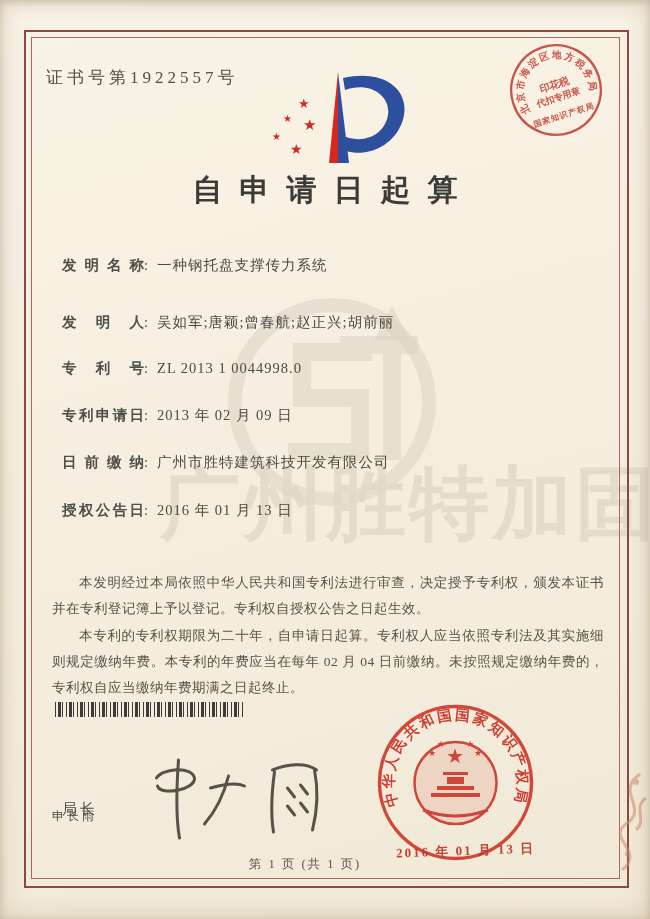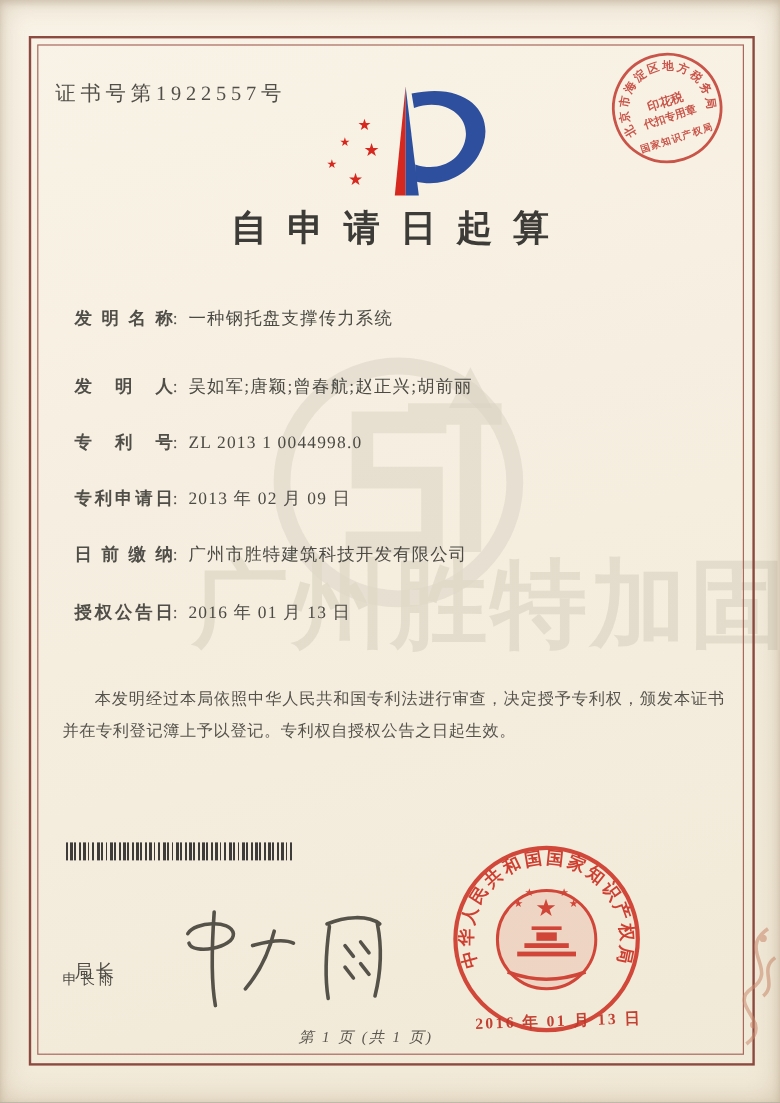--- a/index.html
+++ b/index.html
@@ -30,21 +30,21 @@
   .barcode{position:absolute;left:55px;top:702px;width:190px;height:15px;z-index:3;opacity:.85;
     background:repeating-linear-gradient(90deg,#1d1d1d 0 1.5px,transparent 1.5px 3.5px,
       #1d1d1d 3.5px 6px,transparent 6px 7px,#1d1d1d 7px 8.5px,transparent 8.5px 11px);}
   .sign-title{position:absolute;left:62px;top:800px;z-index:3;font-size:15px;letter-spacing:3px;color:#4c4a44;}
   .sign-name{position:absolute;left:52px;top:808px;z-index:3;font-size:12px;letter-spacing:3px;color:#4c4a44;}
   .signature{position:absolute;left:138px;top:748px;z-index:4;}
   .seal{position:absolute;left:373px;top:700px;z-index:4;}
   .seal-date{position:absolute;left:396px;top:842px;z-index:5;font-size:13px;
     letter-spacing:2px;color:#c0392a;transform:rotate(-2deg);opacity:.95;font-weight:600;}
   .footer{position:absolute;left:0;top:856px;width:610px;text-align:center;z-index:3;
-    font-size:12.5px;letter-spacing:2px;color:#5a564e;font-style:italic;}
+    font-size:12.5px;letter-spacing:2px;color:#5a564e;}
   .tax-stamp{position:absolute;left:508px;top:42px;z-index:4;transform:rotate(-18deg);opacity:.85;}
   .watermark{position:absolute;left:0;top:0;z-index:1;}
   .ornament{position:absolute;left:606px;top:768px;z-index:2;opacity:.55;}
 </style>
 </head>
 <body>
 
 <div class="page">
 
   <svg class="watermark" width="650" height="919" viewBox="0 0 650 919">
@@ -92,20 +92,21 @@
   </div>
   <div class="field" style="top:453px">
     <span class="flabel">日前缴纳</span><span class="fcolon">:</span><span class="fvalue">广州市胜特建筑科技开发有限公司</span>
   </div>
   <div class="field" style="top:501px">
     <span class="flabel">授权公告日</span><span class="fcolon">:</span><span class="fvalue">2016 年 01 月 13 日</span>
   </div>
 
   <div class="paras">
     <p>本发明经过本局依照中华人民共和国专利法进行审查，决定授予专利权，颁发本证书并在专利登记簿上予以登记。专利权自授权公告之日起生效。</p>
+    <p>本专利的专利权期限为二十年，自申请日起算。专利权人应当依照专利法及其实施细则规定缴纳年费。本专利的年费应当在每年 02 月 04 日前缴纳。未按照规定缴纳年费的，专利权自应当缴纳年费期满之日起终止。</p>
   </div>
 
   <div class="barcode"></div>
 
   <div class="sign-title">局长</div>
   <div class="sign-name">申长雨</div>
 
   <svg class="signature" width="205" height="95" viewBox="0 0 200 95">
     <g stroke="#44423a" stroke-width="3" stroke-linecap="round" fill="none" opacity="0.9">
       <path d="M 38,12 C 36,40 35,68 39,90"></path>

